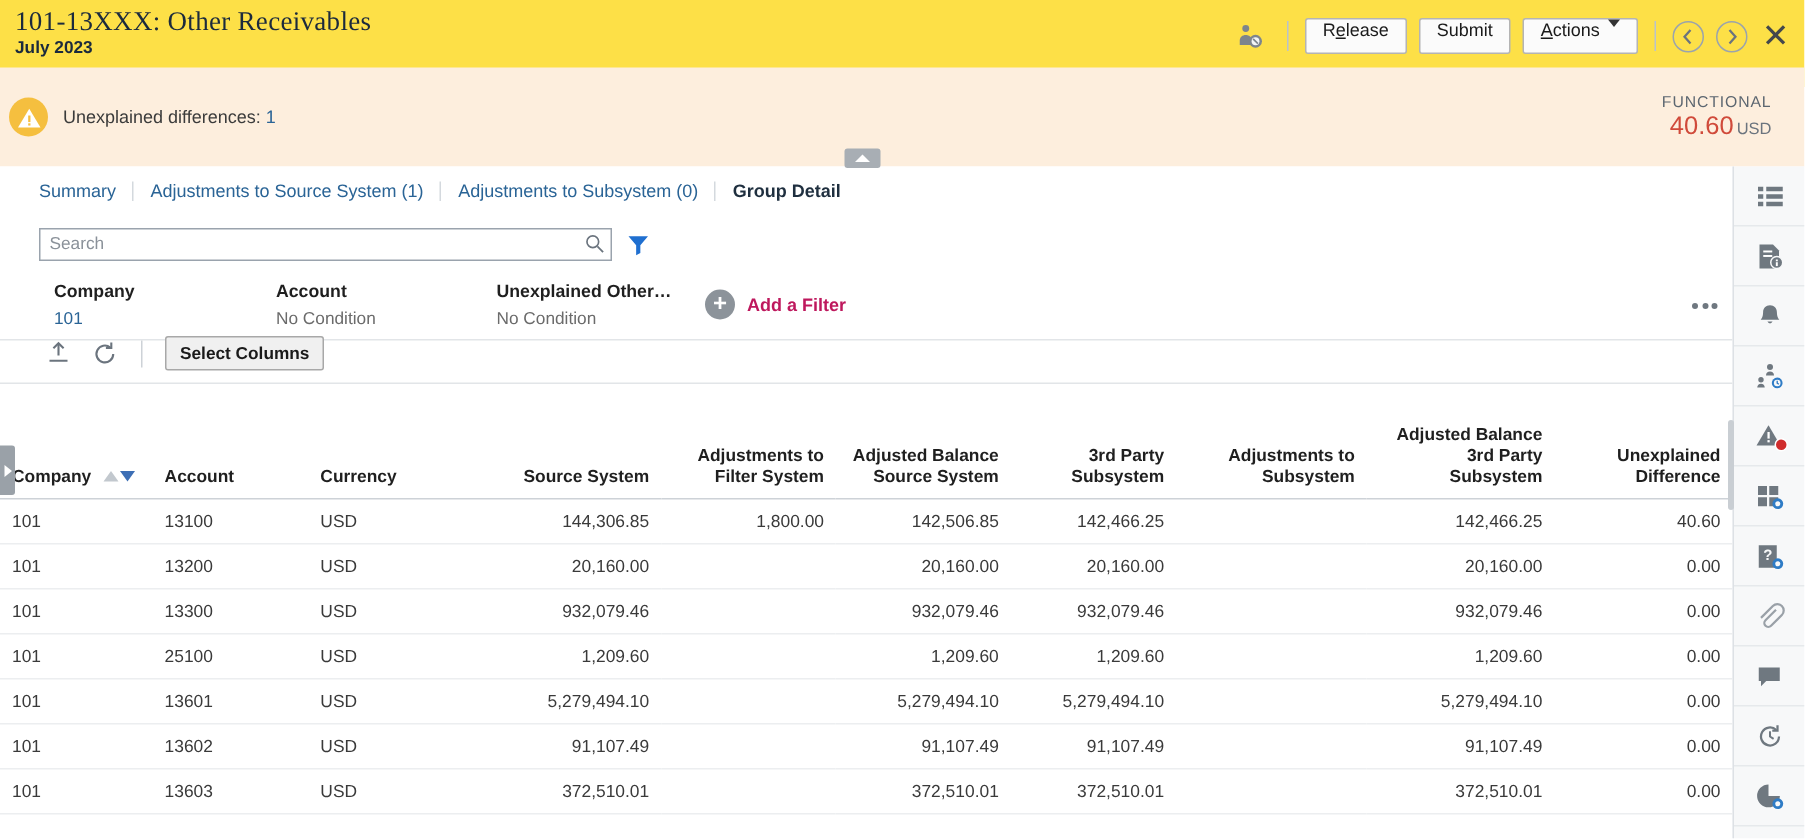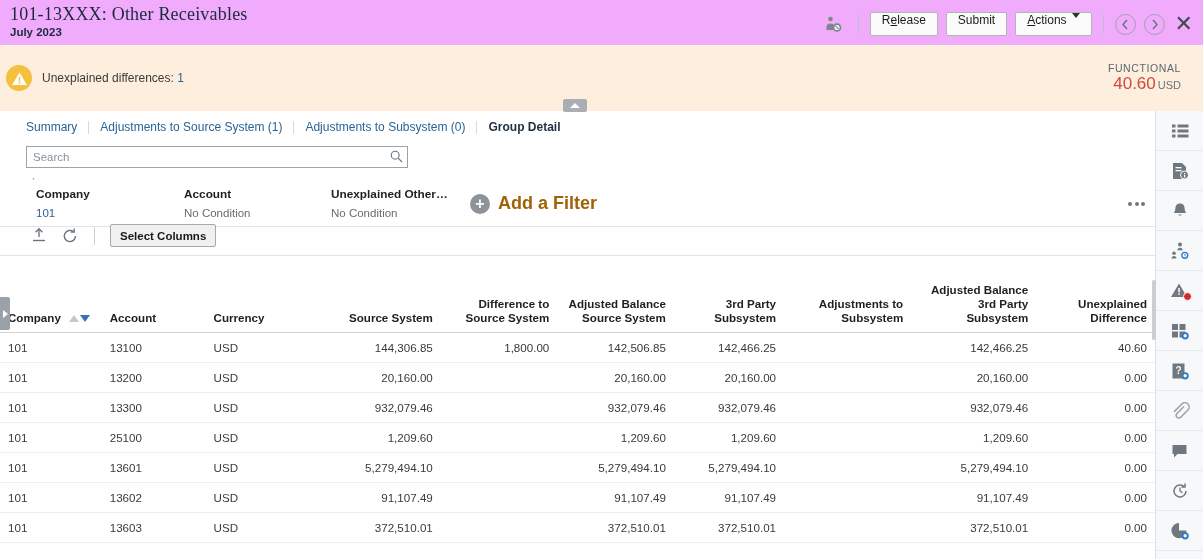--- a/index.html
+++ b/index.html
@@ -8,21 +8,21 @@
     width:1203px; height:559px;
     font-family:"Liberation Sans", sans-serif;
     font-size:12px; color:#333;
     background:#ffffff; overflow:hidden;
     position:relative;
   }
 
   
   .app-header{
     position:absolute; left:0; top:0; width:1203px; height:58px;
-    background:#f0abfc;
+    background:#fde047;
     display:flex; align-items:flex-start; justify-content:space-between;
   }
   .title-block{ padding:4px 0 0 10px; }
   .doc-title{
     font-family:"Liberation Serif", serif;
     font-size:18px; color:#1b2a3d; line-height:20px; letter-spacing:.2px;
   }
   .doc-sub{ font-size:11.5px; font-weight:bold; color:#1b2a3d; margin-top:2px; }
 
   .header-tools{ display:flex; align-items:center; gap:8px; padding:8px 8px 0 0; height:40px;}
@@ -82,21 +82,21 @@
   .tab{
     font-size:12px;color:#2a6496;cursor:pointer;padding:0 11px;
     border-right:1px solid #d4d9de; line-height:13px;
   }
   .tab:first-child{ padding-left:0; }
   .tab.active{ color:#1f2f3f;font-weight:bold;border-right:none;cursor:default; }
 
   
   .search-row{
     position:absolute; left:0; top:146px; width:1155px; height:34px;
-    display:flex; align-items:flex-start; padding-left:26px; gap:10px;flex-direction:column;
+    display:flex; align-items:center; padding-left:26px; gap:10px;
   }
   .search-wrap{ position:relative;width:382px;height:22px; }
   .search-input{
     width:100%;height:22px;border:1px solid #9aa3ad;background:#fff;
     font-size:11.5px;color:#333;padding:0 22px 0 6px;border-radius:0;
     font-family:"Liberation Sans", sans-serif;
   }
   .search-input::placeholder{ color:#8a9199; }
   .mag{ position:absolute;right:5px;top:4px;width:13px;height:13px;pointer-events:none; }
   .funnel{ cursor:pointer; }
@@ -112,21 +112,21 @@
   .chip-val{ font-size:11.5px;color:#6b6b6b;line-height:20px; }
   .chip-val.blue{ color:#2a6496; }
   .add-filter{
     position:absolute;left:470px;top:11px;display:flex;align-items:center;gap:8px;cursor:pointer;
   }
   .plus-circ{
     width:20px;height:20px;border-radius:50%;background:#8c939a;
     display:flex;align-items:center;justify-content:center;
   }
   .plus-circ span{ color:#fff;font-size:16px;line-height:14px;font-weight:bold; }
-  .add-filter-lbl{ font-size:18px;font-weight:bold;color:#a16207; }
+  .add-filter-lbl{ font-size:12px;font-weight:bold;color:#be185d; }
   .dots{ position:absolute;right:10px;top:20px;display:flex;gap:2.5px;cursor:pointer; }
   .dots i{ width:4px;height:4px;background:#6f7880;border-radius:50%;display:block; }
 
   
   .tbl-toolbar{
     position:absolute;left:0;top:216px;width:1155px;height:40px;
     display:flex;align-items:center;padding-left:30px;gap:13px;
     border-bottom:1px solid #e2e5e8;
   }
   .tico{ width:18px;height:18px;cursor:pointer; }
@@ -337,21 +337,21 @@
         <th class="lft">
           <span>Company</span>
           <span class="sorters">
             <span class="tri-up"></span>
             <span class="tri-dn"></span>
           </span>
         </th>
         <th class="lft">Account</th>
         <th class="lft">Currency</th>
         <th>Source System</th>
-        <th>Difference to Source System</th>
+        <th>Adjustments to Filter System</th>
         <th>Adjusted Balance Source System</th>
         <th>3rd Party Subsystem</th>
         <th>Adjustments to Subsystem</th>
         <th>Adjusted Balance 3rd Party Subsystem</th>
         <th>Unexplained Difference</th>
       </tr>
     </thead>
     <tbody>
         <tr>
           <td class="lft">101</td>

